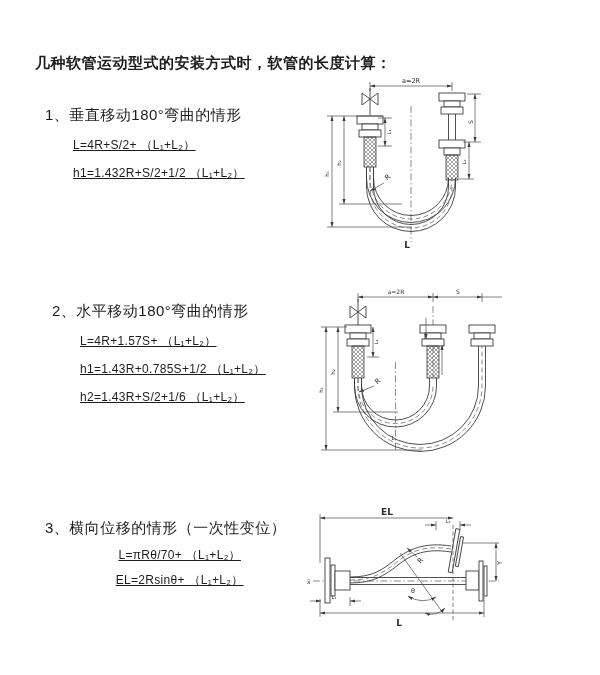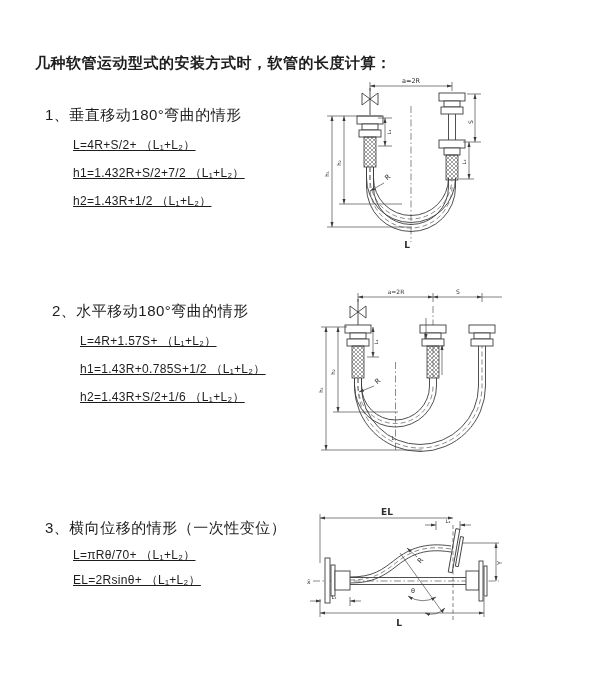--- a/index.html
+++ b/index.html
@@ -8,21 +8,21 @@
     font-family:"Liberation Sans","DejaVu Sans",sans-serif;color:#1d1d1d;
     overflow:hidden;
   }
   .page-title{
     position:absolute;left:35px;top:22px;font-size:15px;font-weight:bold;
     letter-spacing:.5px;white-space:nowrap;margin-top:32px;
   }
   .section{position:absolute;left:45px;}
   .sec-heading{font-size:15px;font-weight:normal;letter-spacing:.5px;white-space:nowrap;}
   .formula{font-size:12px;letter-spacing:.3px;margin-left:28px;white-space:nowrap;text-decoration:underline;}
-  #sec1{top:106px;} #sec2{top:302px;margin-left:7px;} #sec3{top:519px;}
+  #sec1{top:106px;} #sec2{top:302px;margin-left:7px;} #sec3{top:519px;text-align:center;}
   #sec1 .formula,#sec2 .formula{margin-top:12px;line-height:16px;}
   #sec3 .formula{margin-top:9px;line-height:16px;}
   .sec-heading{margin-bottom:4px;}
   .diagram{position:absolute;}
   #dia1{left:312px;top:70px;}
   #dia2{left:312px;top:282px;}
   #dia3{left:303px;top:503px;}
   svg{display:block;}
   svg text{font-family:"DejaVu Sans","Liberation Sans",sans-serif;fill:#2e2e2e;}
   .ln{stroke:#3c3c3c;stroke-width:0.9;fill:none;}
@@ -34,22 +34,21 @@
   .valve{fill:none;stroke:#3c3c3c;stroke-width:0.9;}
 </style>
 </head>
 <body>
 
 <div class="page-title">几种软管运动型式的安装方式时，软管的长度计算：</div>
 
 <div class="section" id="sec1">
   <div class="sec-heading">1、垂直移动180°弯曲的情形</div>
   <div class="formula">L=4R+S/2+ （L₁+L₂）</div>
-  <div class="formula">h1=1.432R+S/2+7/2 （L₁+L₂）</div>
-  <div class="formula">h2=1.43R+1/2 （L₁+L₂）</div>
+  <div class="formula">h1=1.432R+S/2+1/2 （L₁+L₂）</div>
 </div>
 
 <div class="section" id="sec2">
   <div class="sec-heading">2、水平移动180°弯曲的情形</div>
   <div class="formula">L=4R+1.57S+ （L₁+L₂）</div>
   <div class="formula">h1=1.43R+0.785S+1/2 （L₁+L₂）</div>
   <div class="formula">h2=1.43R+S/2+1/6 （L₁+L₂）</div>
 </div>
 
 <div class="section" id="sec3">

